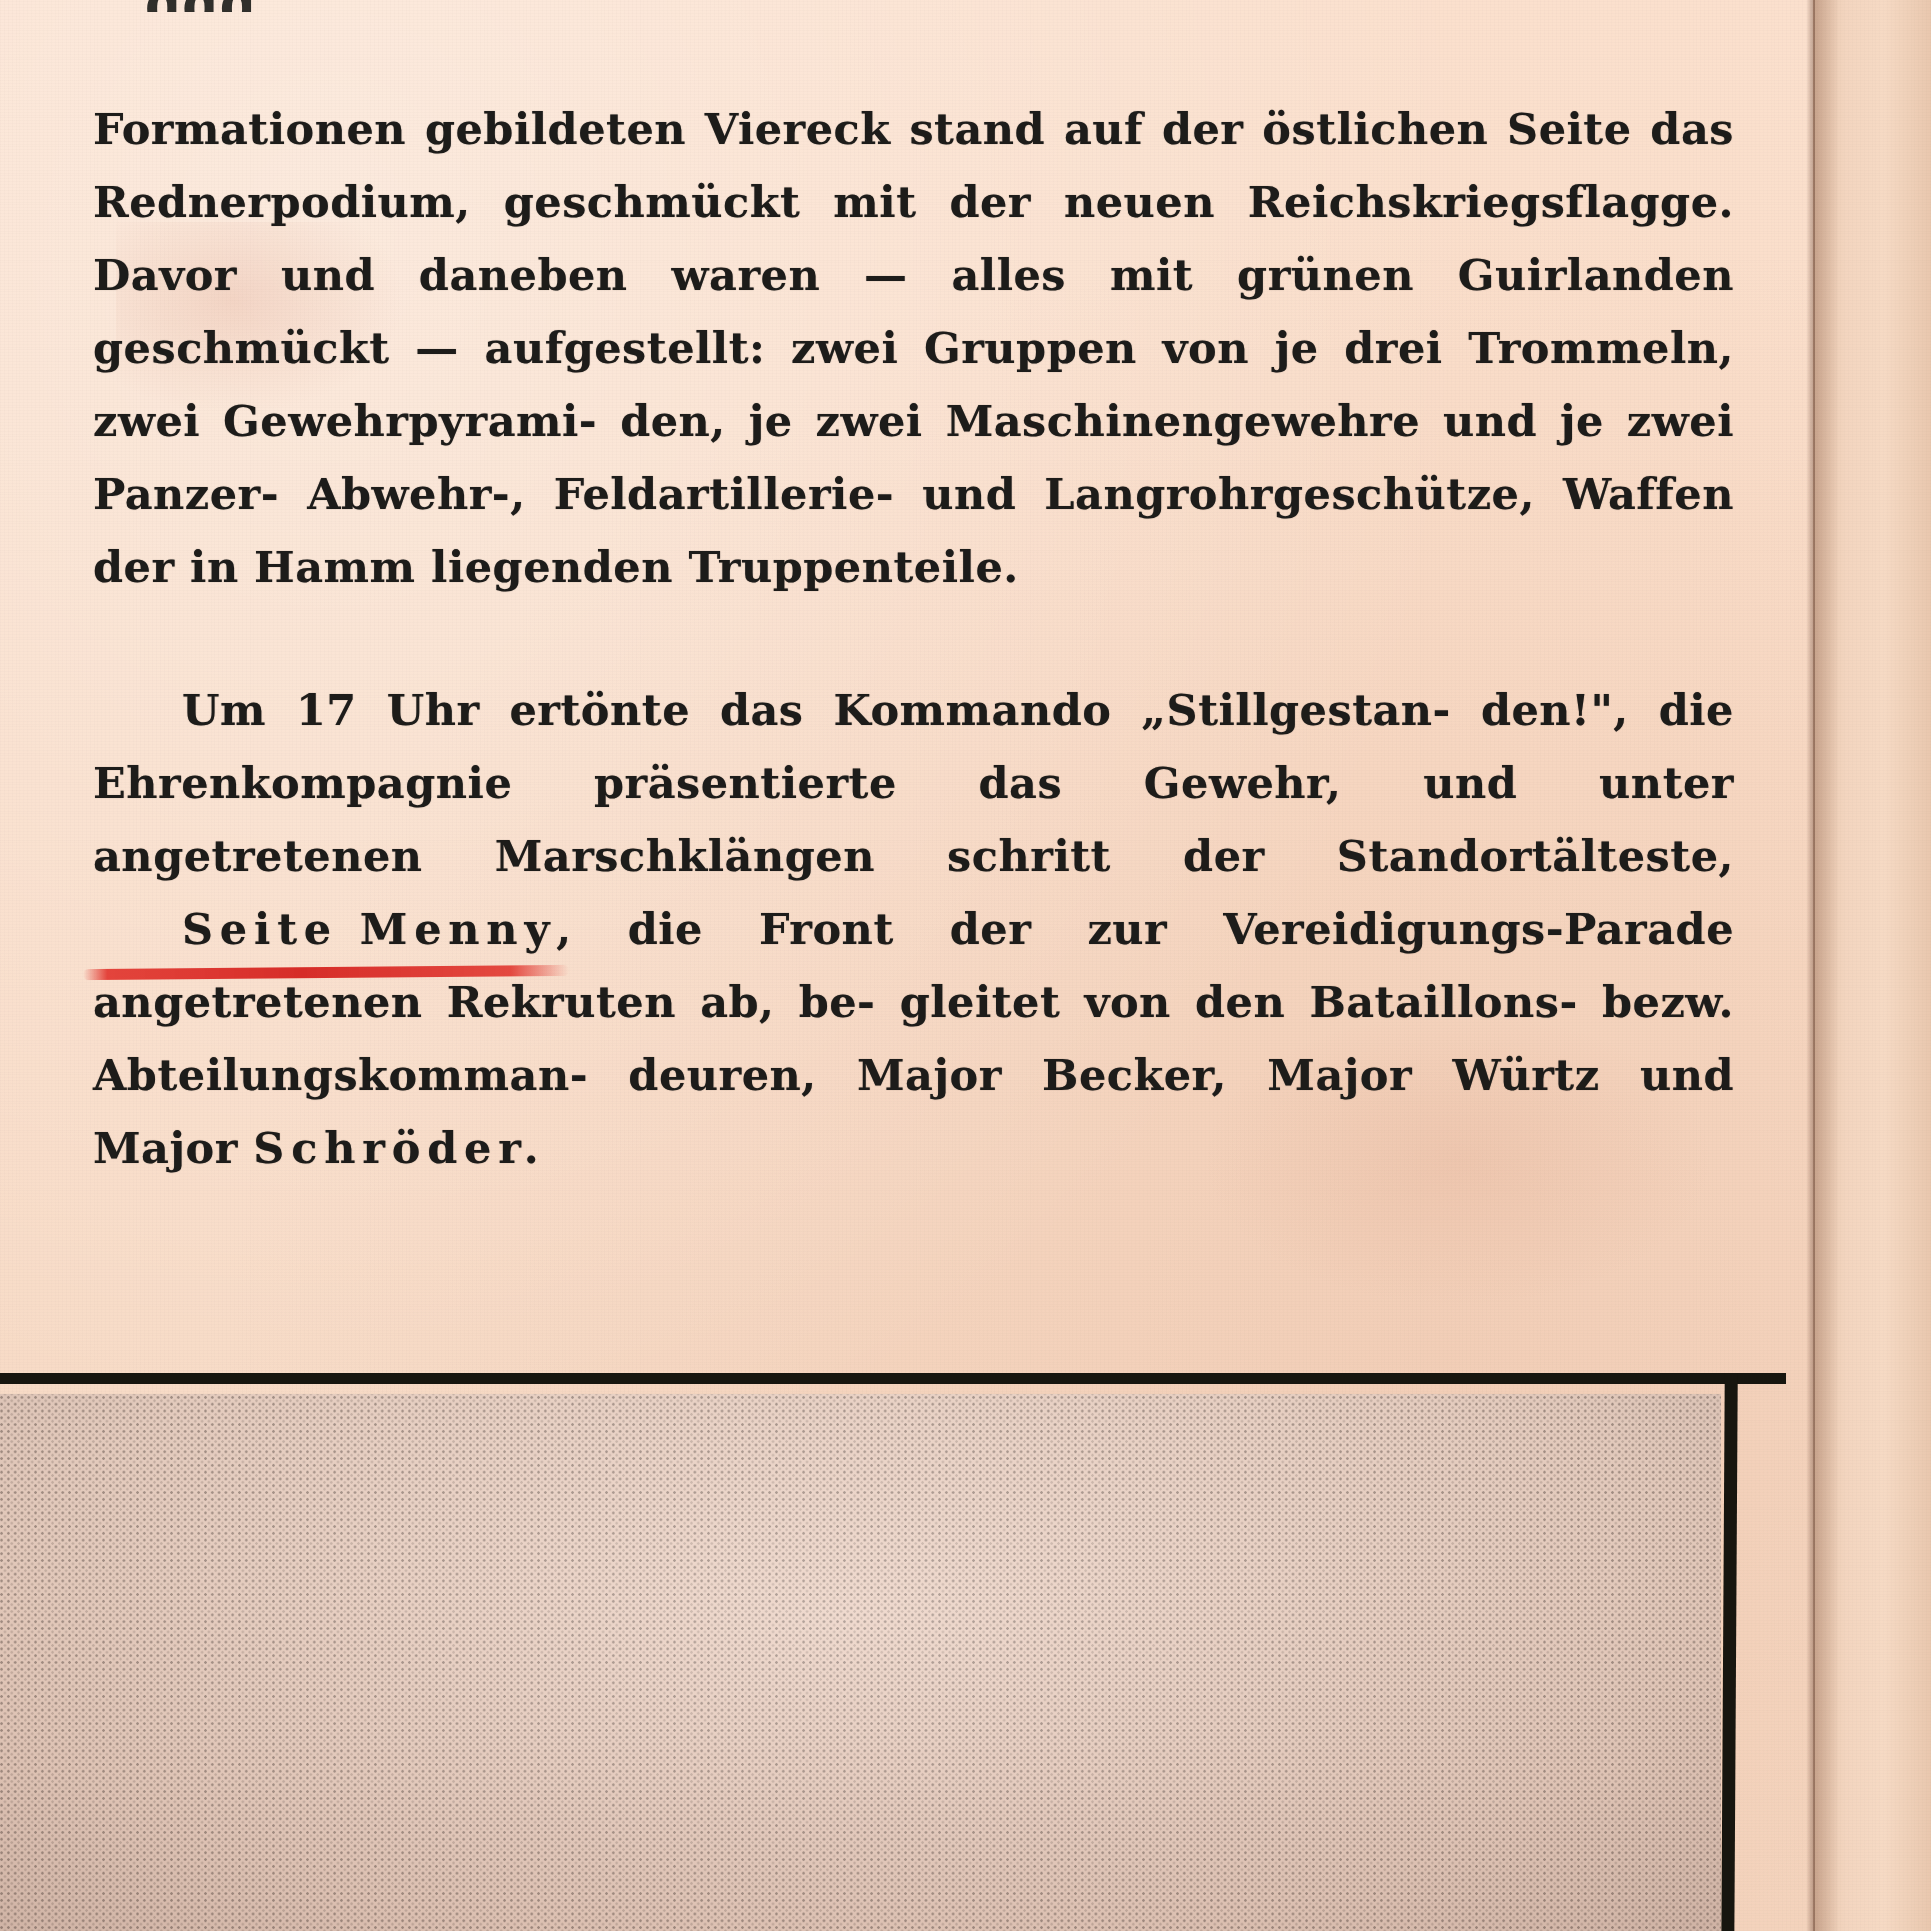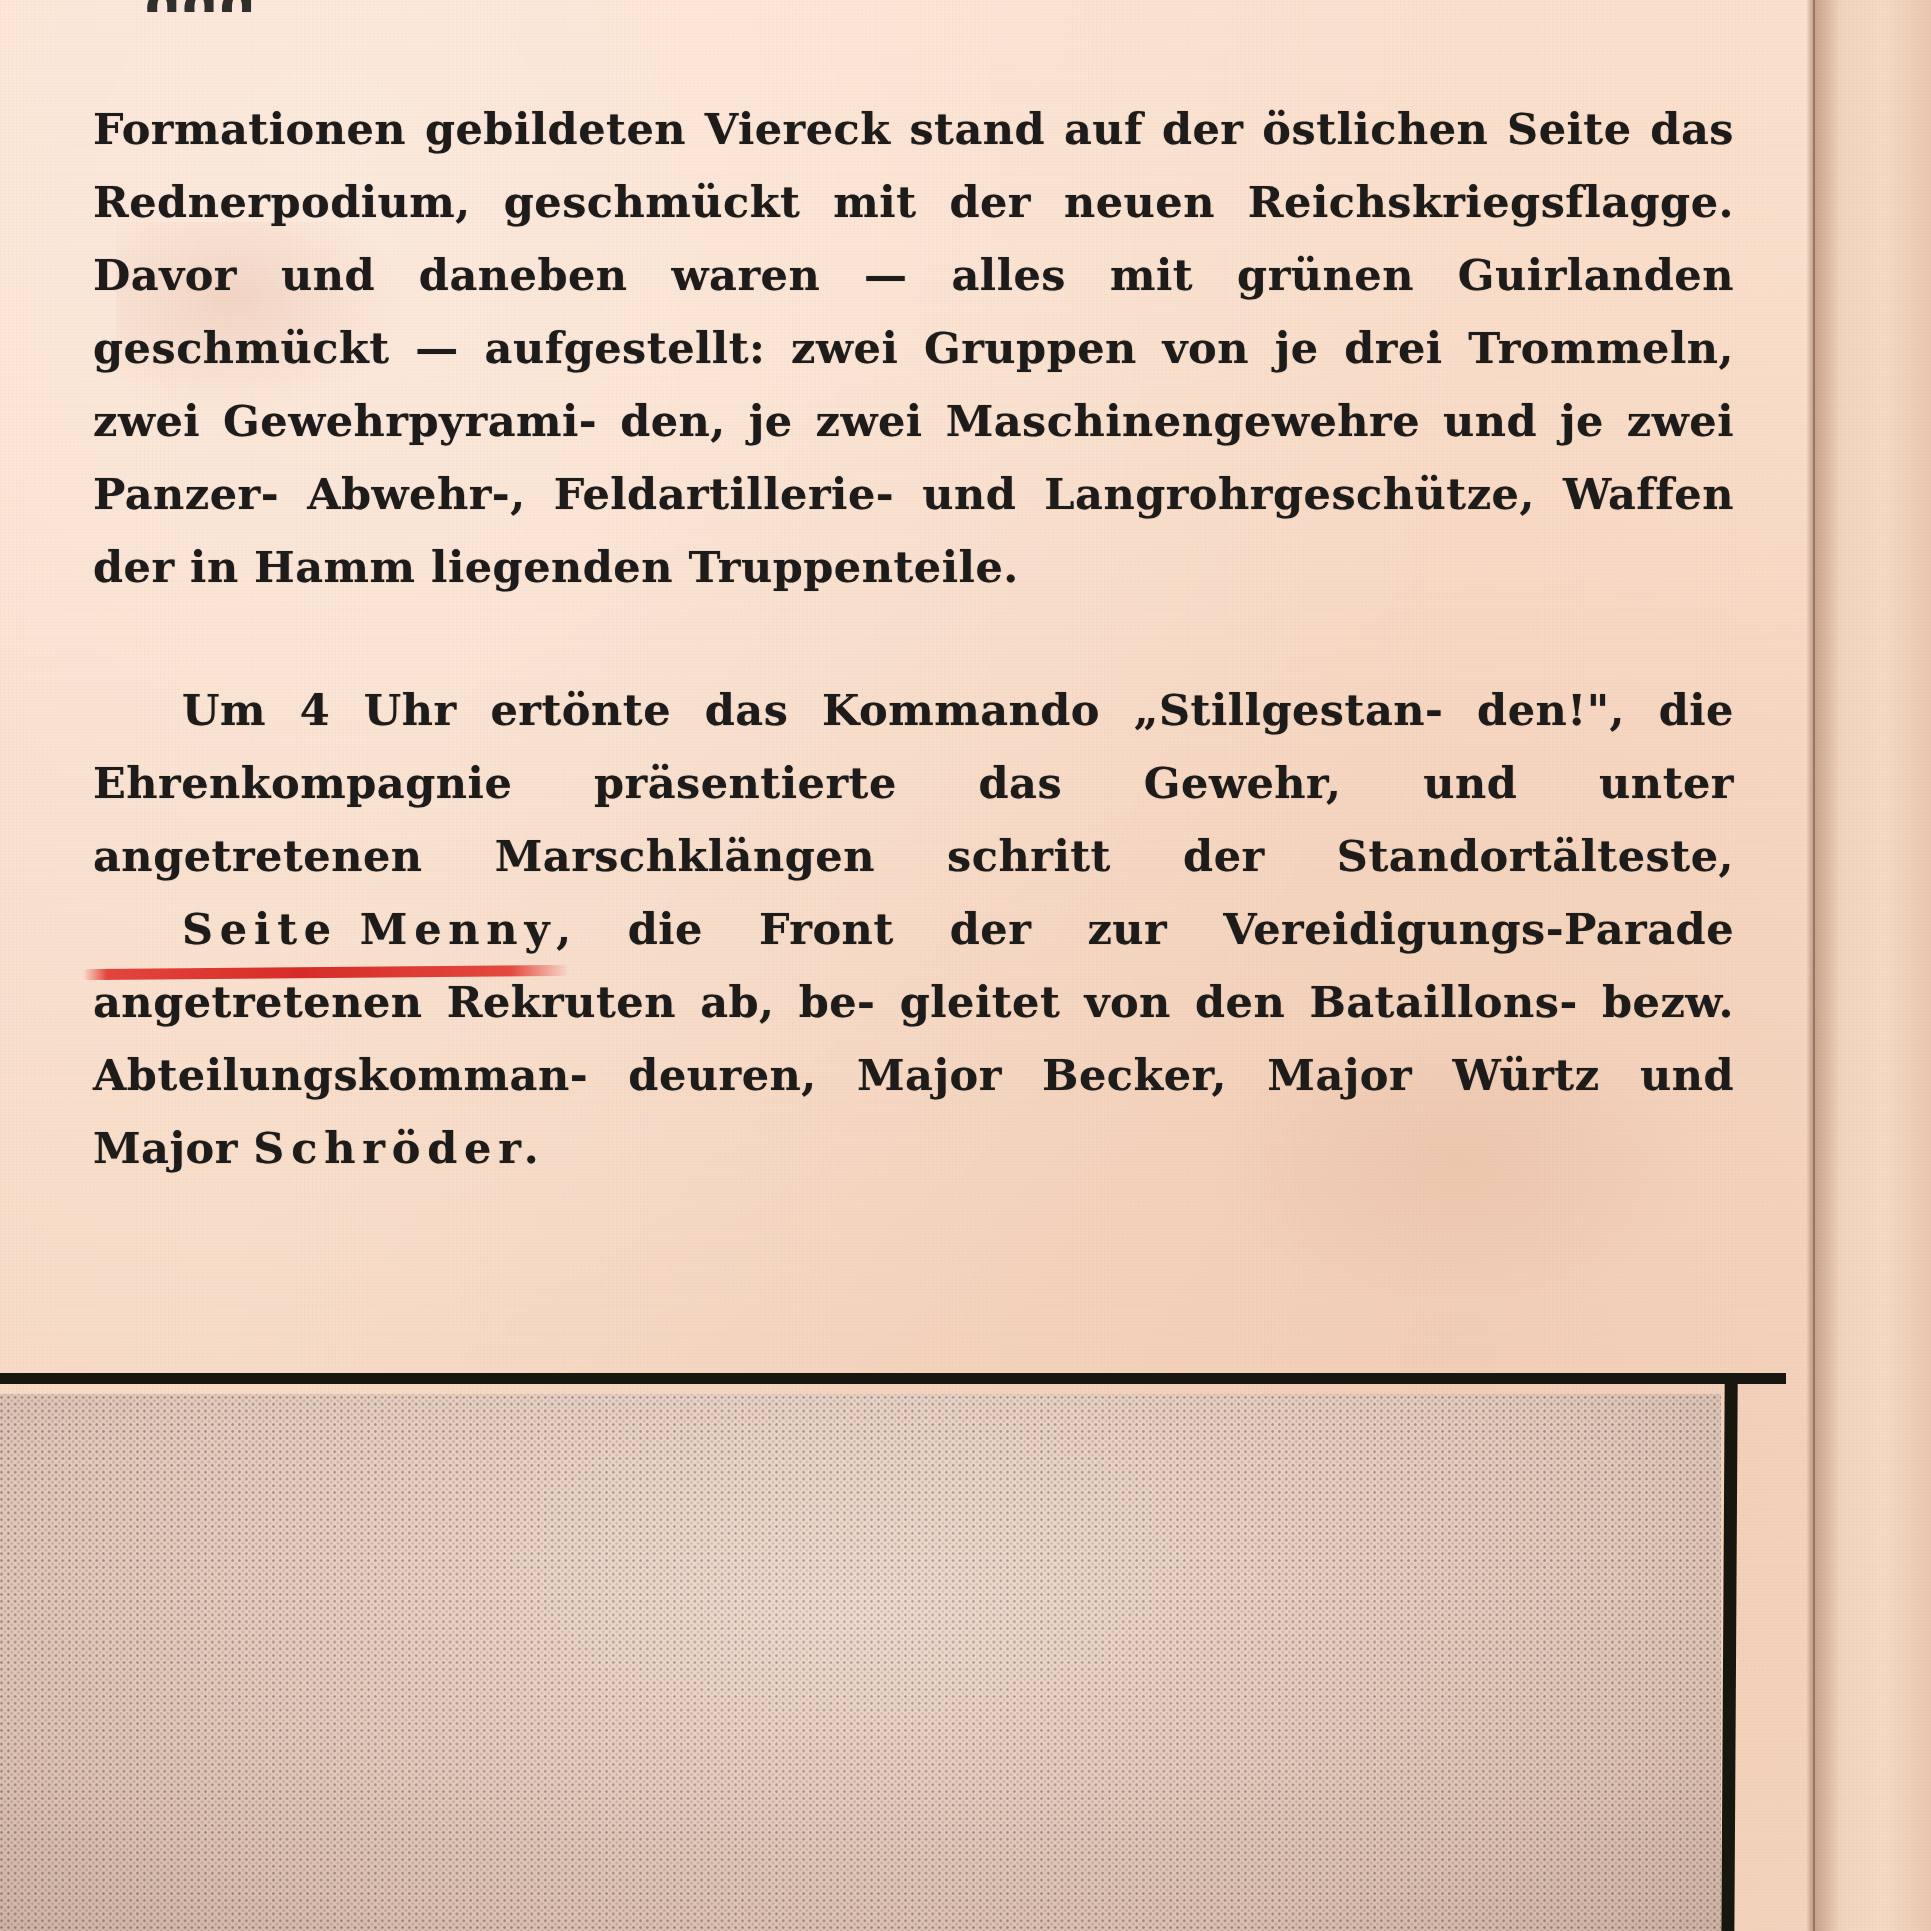--- a/index.html
+++ b/index.html
@@ -221,21 +221,21 @@
         <span>Seite das Rednerpodium, geschmückt mit der neuen</span>
         <span>Reichskriegsflagge. Davor und daneben waren — alles</span>
         <span>mit grünen Guirlanden geschmückt — aufgestellt: zwei</span>
         <span>Gruppen von je drei Trommeln, zwei Gewehrpyrami-</span>
         <span>den, je zwei Maschinengewehre und je zwei Panzer-</span>
         <span>Abwehr-, Feldartillerie- und Langrohrgeschütze, Waffen</span>
         <span>der in Hamm liegenden Truppenteile.</span>
       </p>
 
       <p class="para first-line-indent">
-        <span>Um 4 Uhr ertönte das Kommando „Stillgestan-</span>
+        <span>Um 17 Uhr ertönte das Kommando „Stillgestan-</span>
         <span>den!", die Ehrenkompagnie präsentierte das Gewehr,</span>
         <span>und unter angetretenen Marschklängen schritt der</span>
         <span>Standortälteste, <span class="redmark spaced">Seite Menny</span>, die Front der zur</span>
         <span>Vereidigungs-Parade angetretenen Rekruten ab, be-</span>
         <span>gleitet von den Bataillons- bezw. Abteilungskomman-</span>
         <span>deuren, Major Becker, Major Würtz und Major</span>
         <span class="spaced">Schröder.</span>
       </p>
 
     </div>

